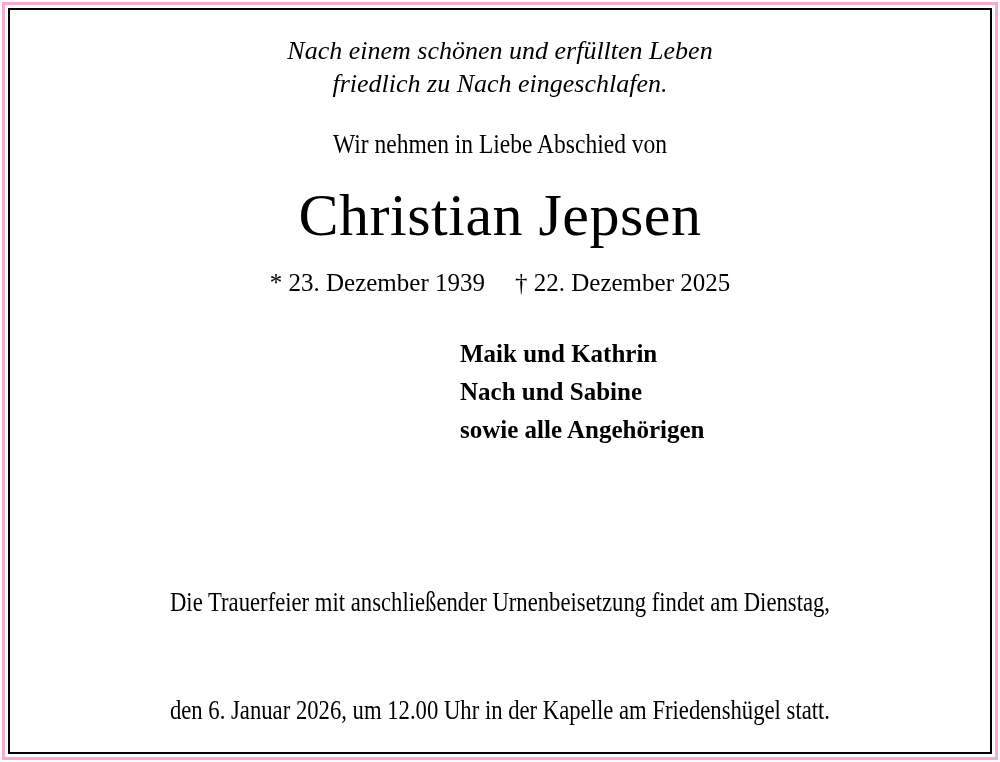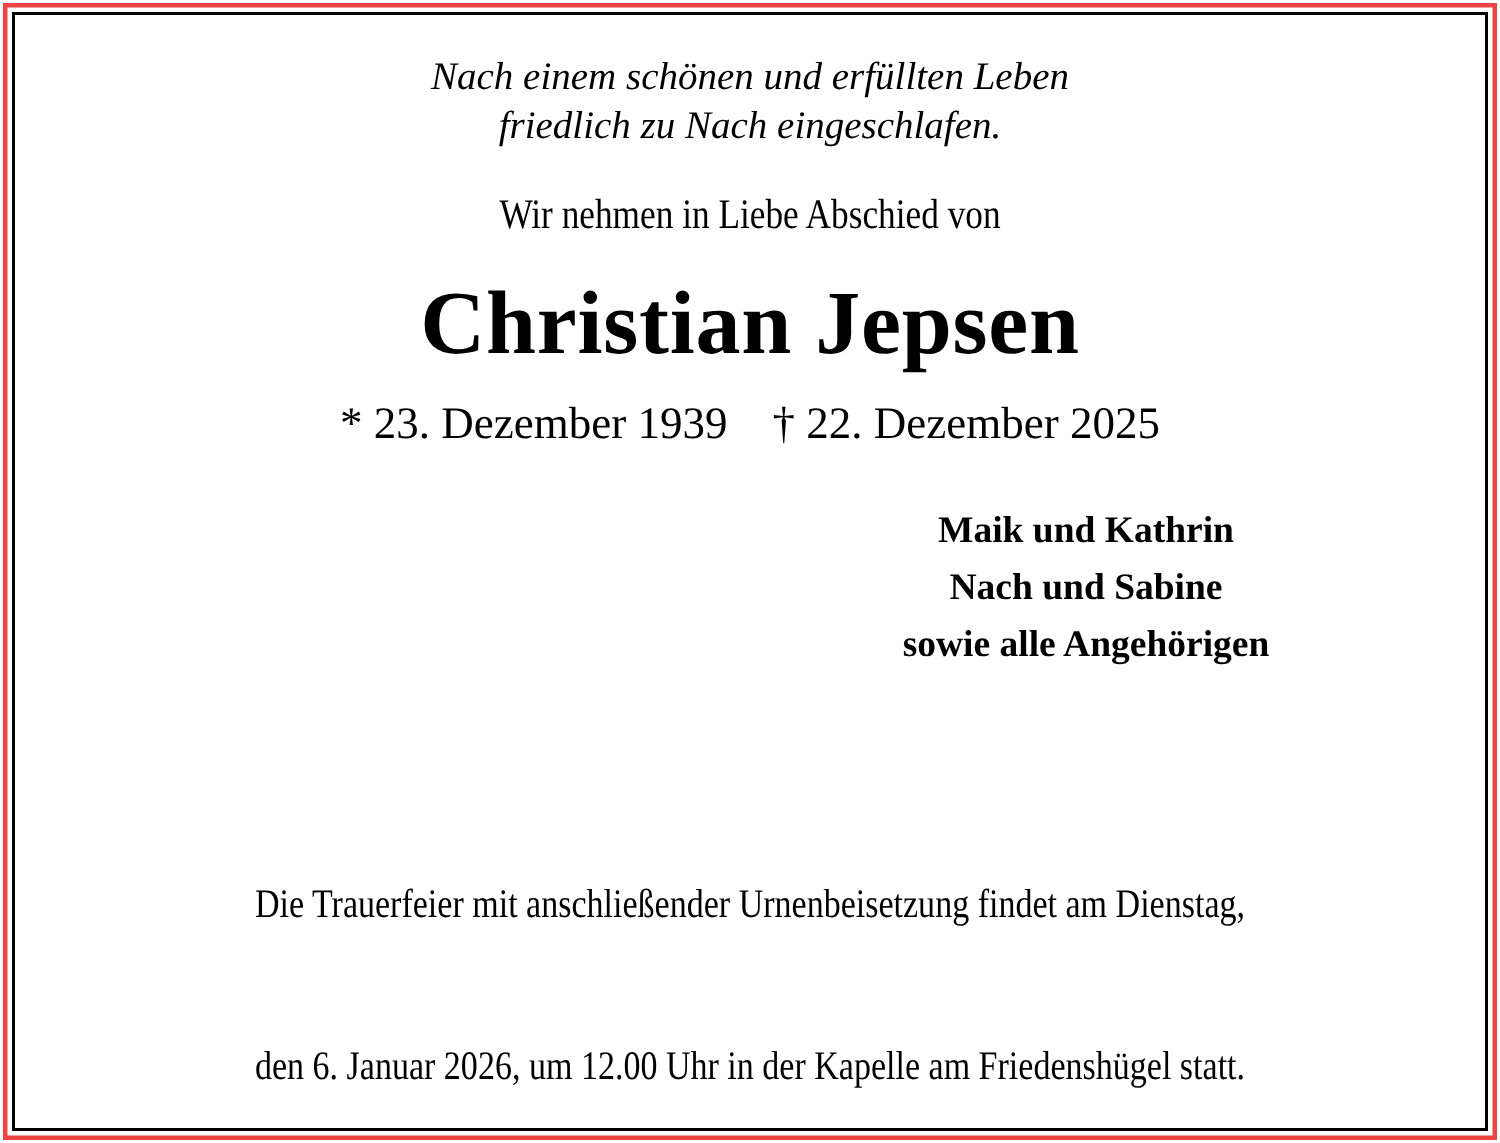--- a/index.html
+++ b/index.html
@@ -15,21 +15,21 @@
   .page {
     position: relative;
     width: 1000px;
     height: 762px;
     background: #ffffff;
   }
   
   .frame-outer {
     position: absolute;
     inset: 2px;
-    border: 3px solid #ef4444;
+    border: 3px solid #f9a8d4;
   }
   .frame-inner {
     position: absolute;
     inset: 3px;
     border: 2px solid #000000;
   }
   .content {
     position: absolute;
     inset: 2px;
     text-align: center;
@@ -46,37 +46,37 @@
     font-size: 28px;
     line-height: 28px;
     transform: scaleX(0.84);
     transform-origin: 50% 50%;
     white-space: pre;
   }
   .deceased-name {
     margin-top: 26px;
     font-size: 60px;
     line-height: 62px;
-    font-weight: bold;
+    font-weight: normal;
     letter-spacing: 0.5px;
   }
   .dates-line {
     margin-top: 24px;
-    font-size: 30px;
+    font-size: 25px;
     line-height: 26px;
     white-space: pre;
   }
   .dates-line .date-gap {
     display: inline-block;
     width: 30px;
   }
   .mourners {
     margin-top: 39px;
     height: 152px;
-    text-align: center;
+    text-align: left;
     padding-left: 448px;
     font-weight: bold;
     font-size: 25px;
     line-height: 38px;
   }
   .service {
     margin-top: 25px;
     font-size: 27px;
     line-height: 36px;
     transform: scaleX(0.84);

